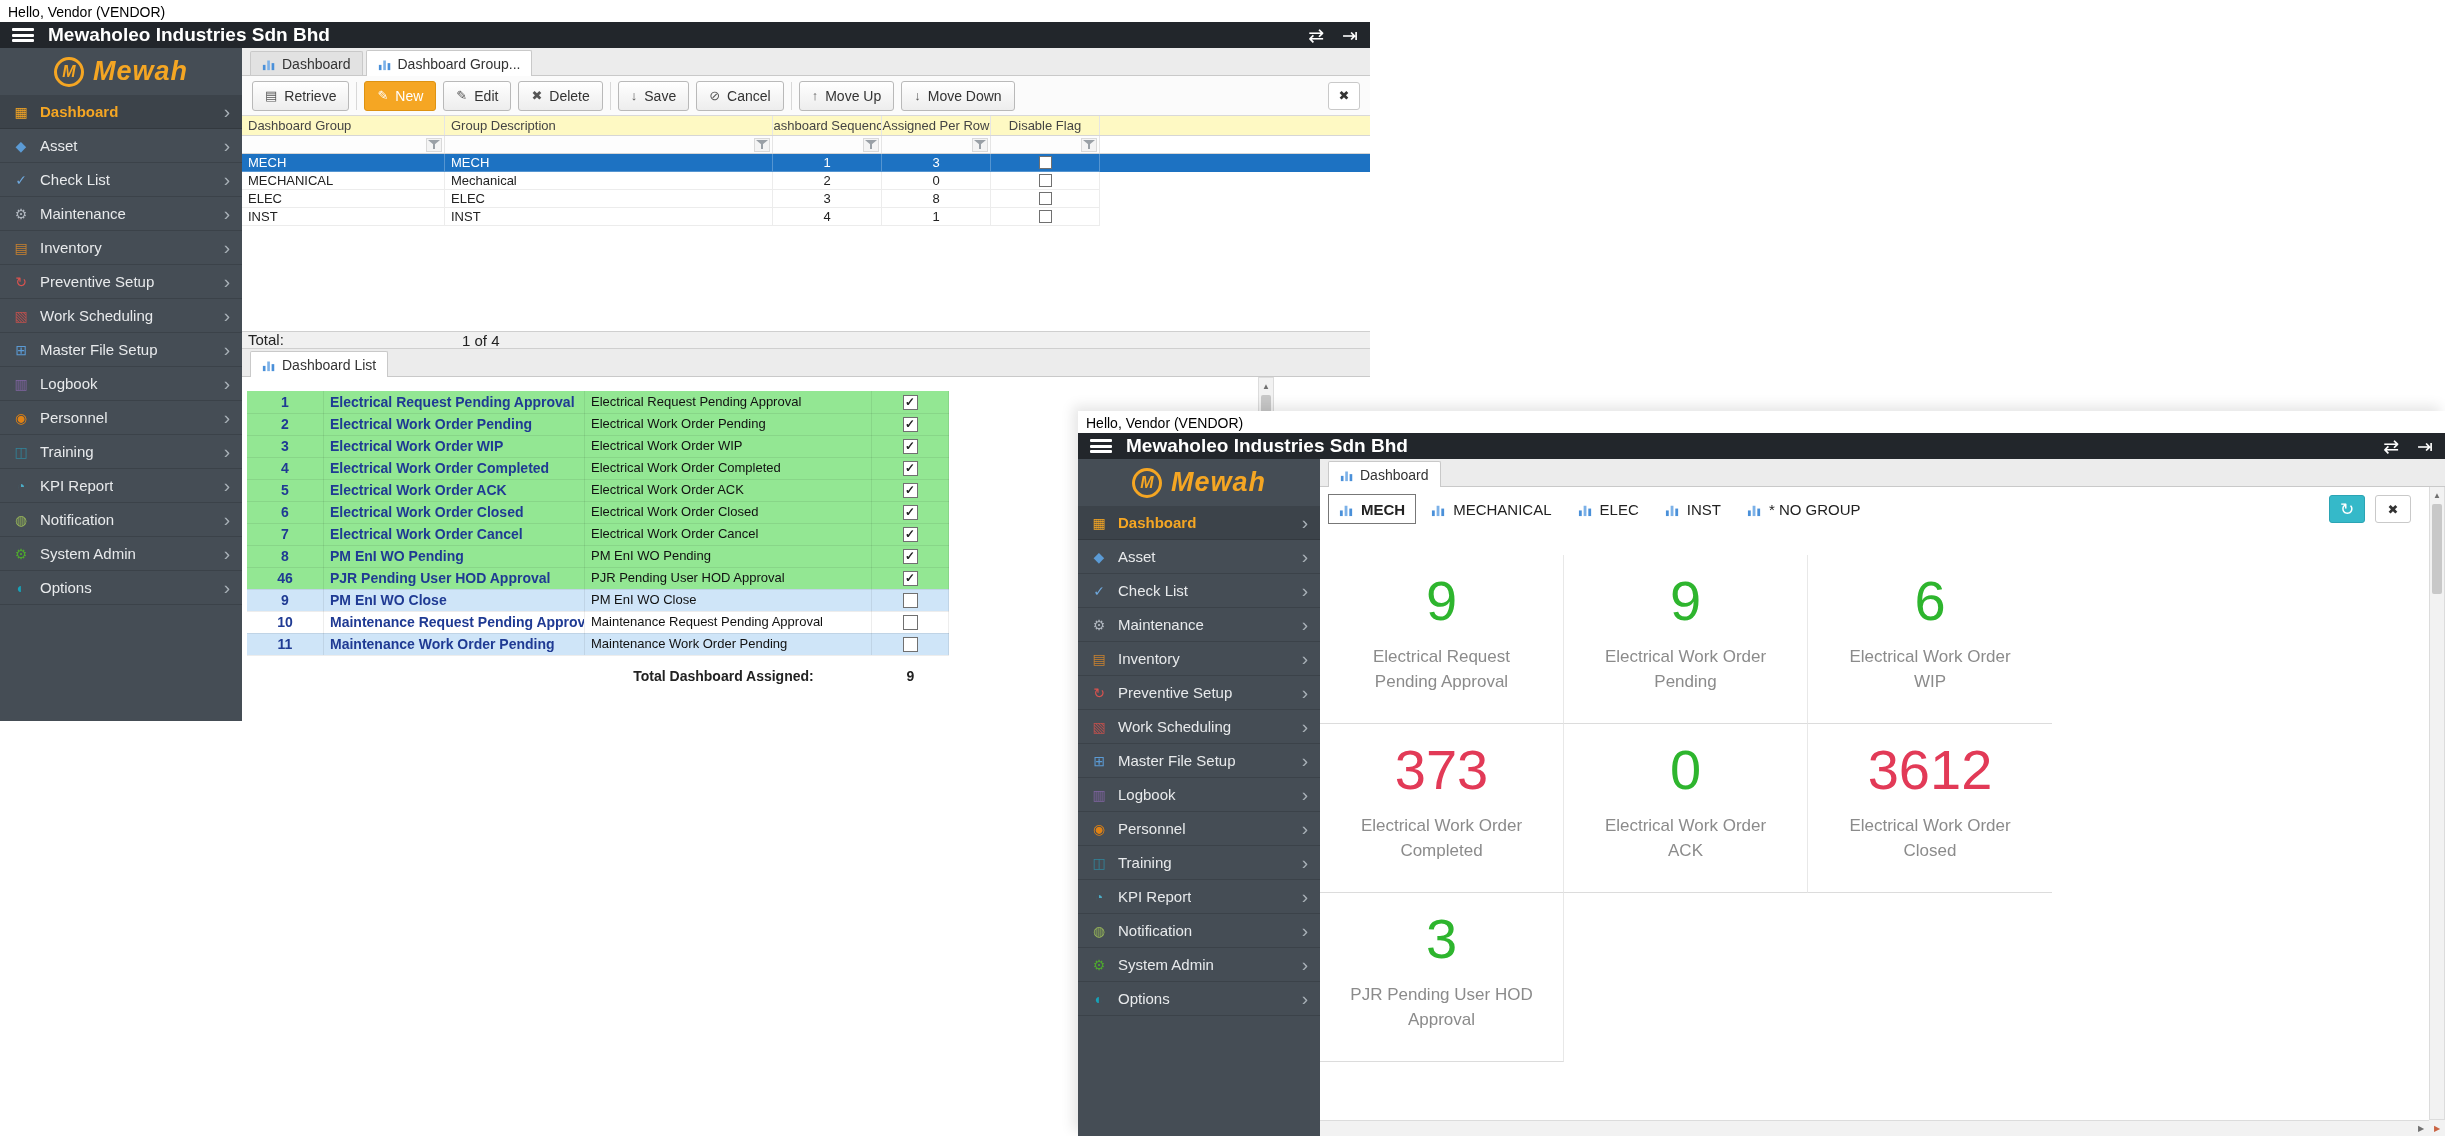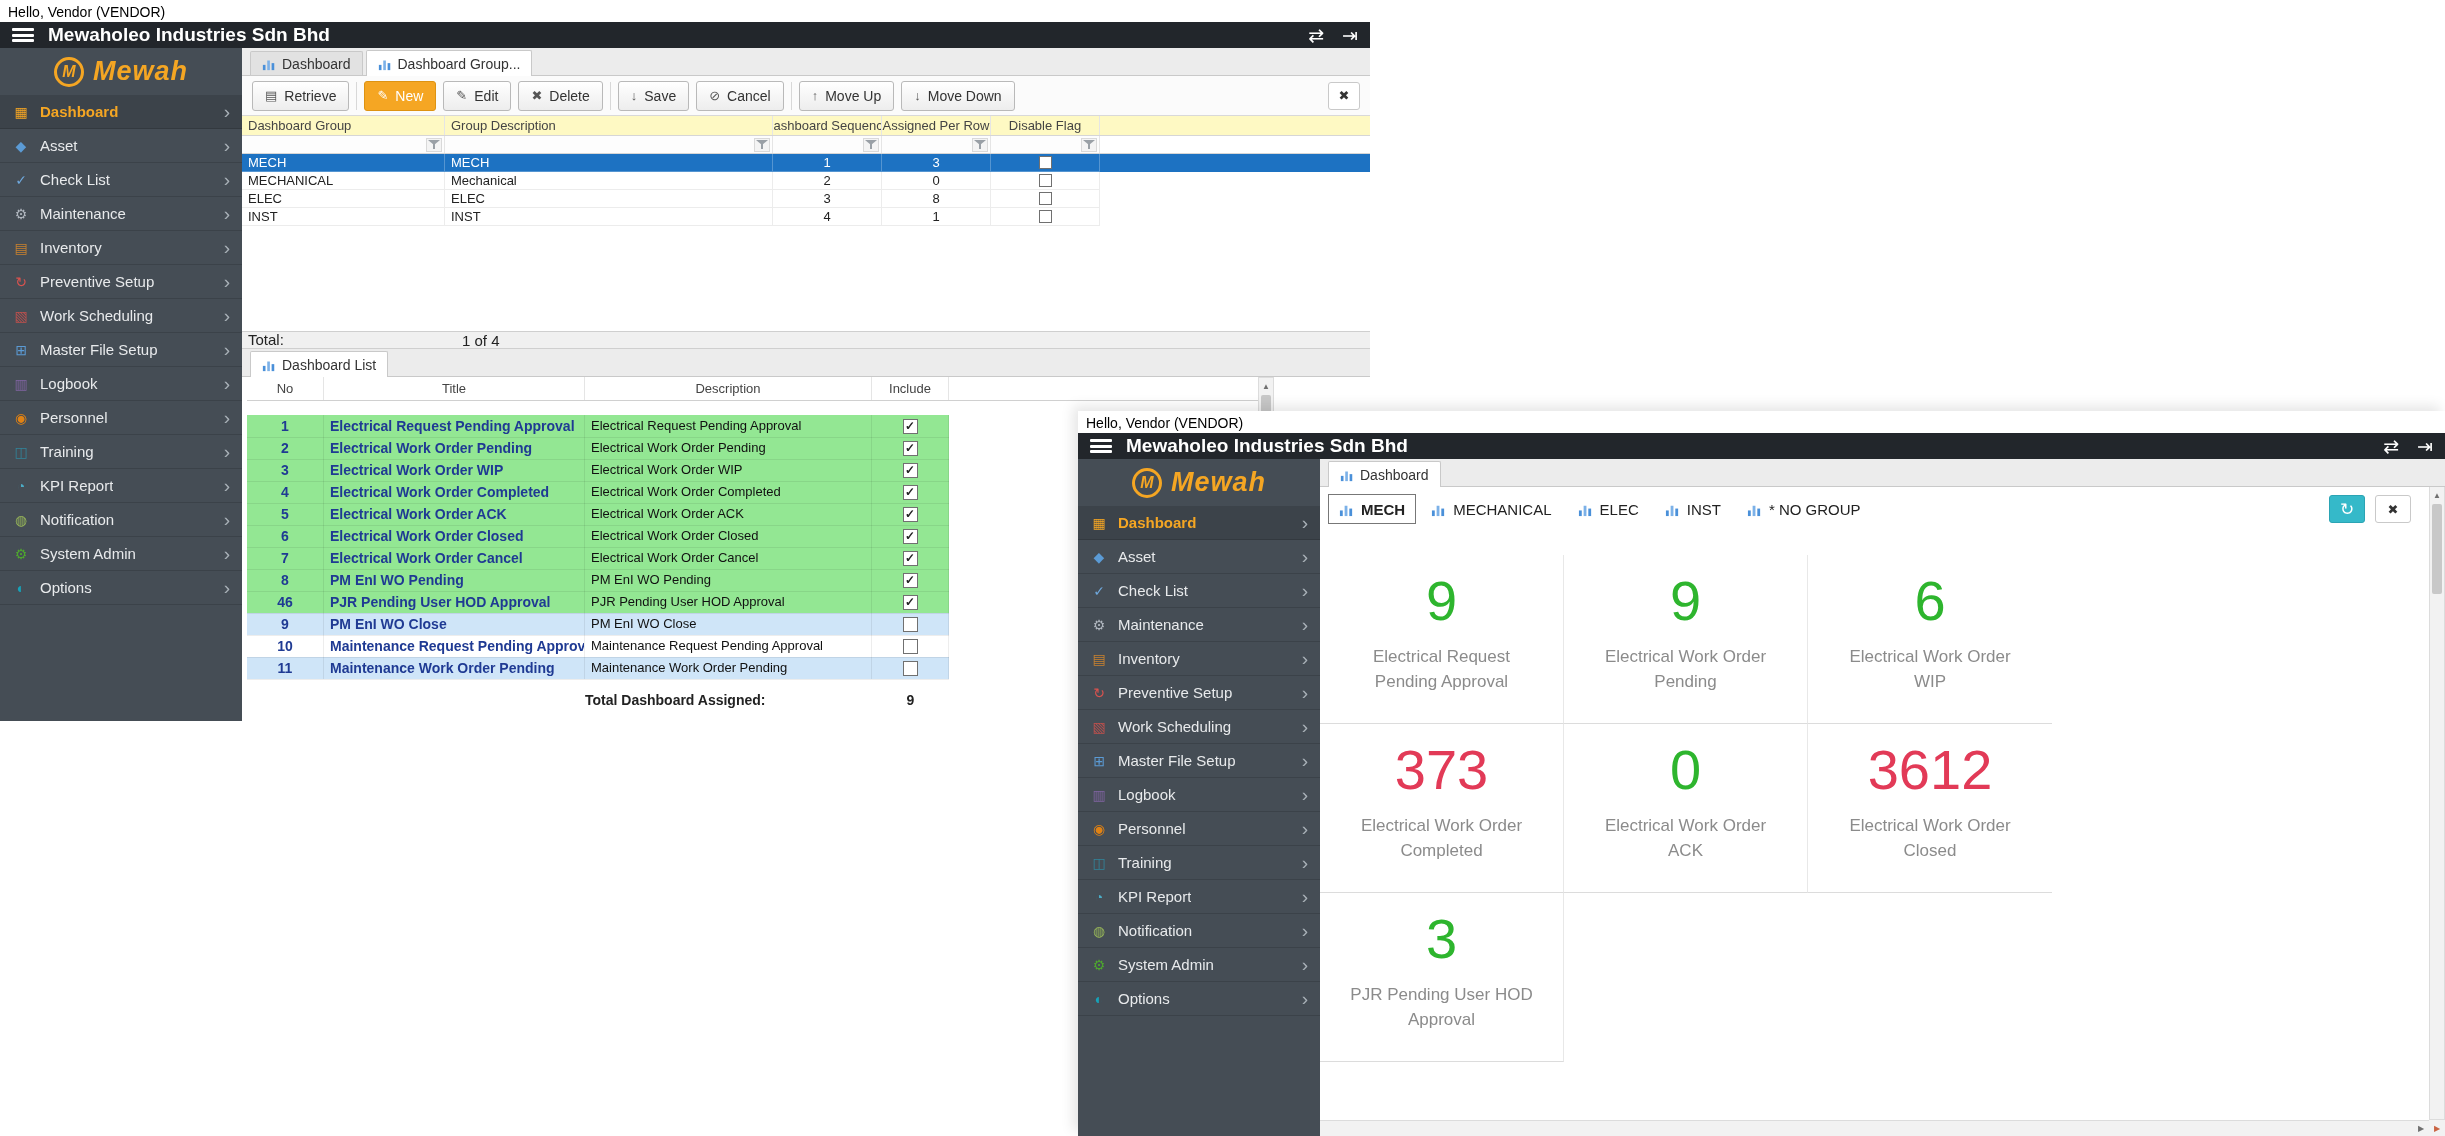--- a/index.html
+++ b/index.html
@@ -87,21 +87,21 @@
 .lrow>div{border-right:1px solid rgba(0,0,0,.07);border-bottom:1px solid rgba(0,0,0,.07)}
 .row-green{background:#93e793}
 .row-blue{background:#cfe5f8}
 .row-white{background:#ffffff}
 .c-no{text-align:center;font-weight:bold;color:#1f3a93}
 .c-title{padding:0 6px;font-weight:bold;color:#1f3a93;white-space:nowrap;overflow:hidden}
 .c-desc2{padding:0 6px;color:#111;font-size:13px;white-space:nowrap;overflow:hidden}
 .c-inc{display:flex;align-items:center;justify-content:center}
 .lrow .c-fill{background:#fff;border-right:none;border-bottom:none}
 .list-footer{height:26px;margin-top:8px;font-size:14px;font-weight:bold;align-items:center}
-.lf-label{grid-column:3;text-align:left;padding-right:10px}
+.lf-label{grid-column:3;text-align:center;padding-right:10px}
 .lf-value{grid-column:4;text-align:center}
 
 .vscroll{position:absolute;width:16px;background:#f2f2f2;border:1px solid #dcdcdc}
 .scroll-btn{height:16px;display:flex;align-items:center;justify-content:center;font-size:8px;color:#707070;background:#f2f2f2;cursor:pointer}
 .scroll-thumb{margin:1px 2px;height:48px;background:#c8c8c8;border-radius:2px;cursor:grab}
 .list-scroll{left:1016px;top:0;height:338px}
 .v2{right:0;top:28px;bottom:16px;border-top:none}
 .hscroll{position:absolute;left:0;right:16px;bottom:0;height:16px;background:#f2f2f2;border-top:1px solid #dcdcdc;display:flex;align-items:center;justify-content:flex-end}
 .hscroll .scroll-btn{width:16px;height:14px}
 .scroll-corner{position:absolute;right:0;bottom:0;width:16px;height:16px;background:#f2f2f2;display:flex;align-items:center;justify-content:center;font-size:8px;color:#c96342}
@@ -405,30 +405,20 @@
         <div class="tab active-true">
           <svg class="tab-icon" viewBox="0 0 16 16" width="14" height="14">
               <rect x="1" y="9" width="3" height="6" fill="#4a90d9"></rect>
               <rect x="6" y="4" width="3" height="11" fill="#7cb1e8"></rect>
               <rect x="11" y="7" width="3" height="8" fill="#4a90d9"></rect>
             </svg>
           <span>Dashboard List</span>
         </div>
       </div>
       <div class="list-region">
-        <div class="lgrid list-head">
-
-            <div class="lh-cell">No</div>
-
-            <div class="lh-cell">Title</div>
-
-            <div class="lh-cell">Description</div>
-
-            <div class="lh-cell">Include</div>
-          </div>
         <div class="list-gap"></div>
         <div>
 
             <div class="lgrid lrow row-green">
               <div class="c-no">1</div>
               <div class="c-title">Electrical Request Pending Approval</div>
               <div class="c-desc2">Electrical Request Pending Approval</div>
               <div class="c-inc">
                 <span class="cb chk-true"></span>
               </div>

